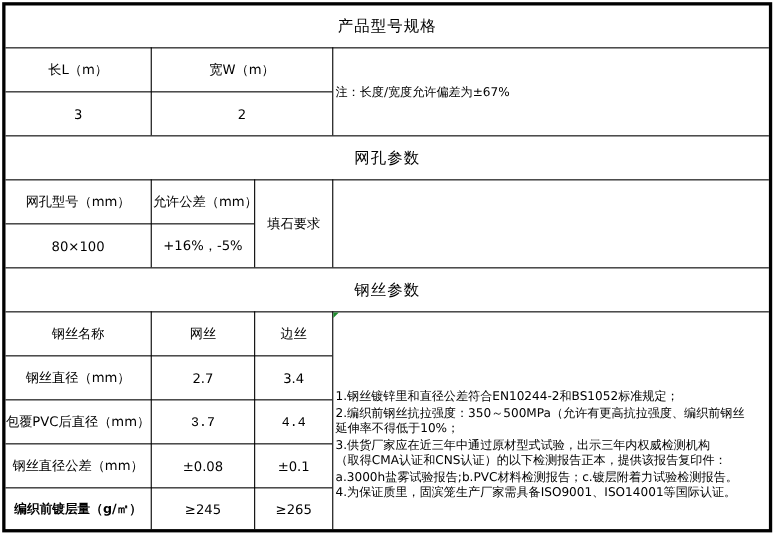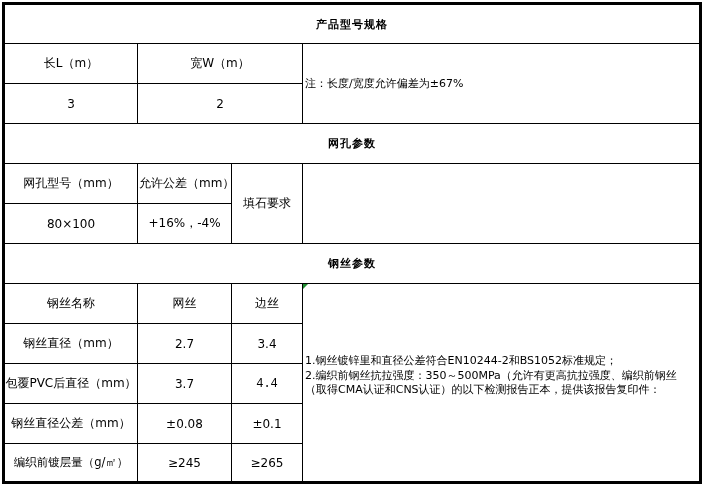--- a/index.html
+++ b/index.html
@@ -5,21 +5,21 @@
   html, body { margin: 0; padding: 0; background: #ffffff; }
   body { width: 703px; height: 485px; position: relative; overflow: hidden;
          font-family: "DejaVu Sans", "Liberation Sans", sans-serif; color: #000; }
   .sheet { position: absolute; left: 2px; top: 2px; width: 700px; height: 482px;
            box-sizing: border-box; border: 3px solid #000; border-bottom-width: 3px; }
   .cell { position: absolute; box-sizing: border-box; display: flex;
           align-items: center; justify-content: center; font-size: 12px;
           white-space: nowrap; }
   .hl { position: absolute; height: 1px; background: #000; }
   .vl { position: absolute; width: 1px; background: #000; }
-  .section { font-weight: bold; font-size: 11px; letter-spacing: 1px; }
+  .section { font-weight: normal; font-size: 14px; letter-spacing: 1px; }
   .note { justify-content: flex-start; padding-left: 2px; font-size: 11px; }
   .notes-block { position: absolute; box-sizing: border-box; font-size: 11px;
                  line-height: 14.5px; padding-left: 2px; white-space: normal; margin-top: 30px; }
   .notes-block div { white-space: nowrap; }
   .tri { position: absolute; width: 0; height: 0; border-top: 5px solid #1e8c2e;
          border-right: 5px solid transparent; }
 </style>
 </head>
 <body>
 
@@ -50,43 +50,47 @@
 <div class="cell" style="left:5px; top:44px; width:132px; height:39px;">长L（m）</div>
 <div class="cell" style="left:138px; top:44px; width:164px; height:39px;">宽W（m）</div>
 <div class="cell" style="left:5px; top:84px; width:132px; height:39px;">3</div>
 <div class="cell" style="left:138px; top:84px; width:164px; height:39px;">2</div>
 <div class="cell note" style="left:303px; top:44px; width:396px; height:79px;">注：长度/宽度允许偏差为±67%</div>
 
 <div class="cell section" style="left:5px; top:124px; width:694px; height:39px;">网孔参数</div>
 <div class="cell" style="left:5px; top:164px; width:132px; height:39px;">网孔型号（mm）</div>
 <div class="cell" style="left:138px; top:164px; width:93px; height:39px; justify-content:flex-start; padding-left:1px;">允许公差（mm）</div>
 <div class="cell" style="left:5px; top:204px; width:132px; height:39px;">80×100</div>
-<div class="cell" style="left:138px; top:204px; width:93px; height:39px;">+16%，-4%</div>
+<div class="cell" style="left:138px; top:204px; width:93px; height:39px;">+16%，-5%</div>
 <div class="cell" style="left:232px; top:164px; width:70px; height:79px;">填石要求</div>
 <div class="cell" style="left:303px; top:164px; width:396px; height:79px;"></div>
 
 <div class="cell section" style="left:5px; top:244px; width:694px; height:39px;">钢丝参数</div>
 <div class="cell" style="left:5px; top:284px; width:132px; height:39px;">钢丝名称</div>
 <div class="cell" style="left:138px; top:284px; width:93px; height:39px;">网丝</div>
 <div class="cell" style="left:232px; top:284px; width:70px; height:39px;text-align:right;">边丝</div>
 <div class="tri" style="left:303px; top:284px;"></div>
 
 <div class="cell" style="left:5px; top:324px; width:132px; height:39px;">钢丝直径（mm）</div>
 <div class="cell" style="left:138px; top:324px; width:93px; height:39px;">2.7</div>
 <div class="cell" style="left:232px; top:324px; width:70px; height:39px;">3.4</div>
 
 <div class="cell" style="left:5px; top:364px; width:132px; height:39px;">包覆PVC后直径（mm）</div>
-<div class="cell" style="left:138px; top:364px; width:93px; height:39px;">3.7</div>
+<div class="cell" style="left:138px; top:364px; width:93px; height:39px;font-family:Liberation Mono, monospace;">3.7</div>
 <div class="cell" style="left:232px; top:364px; width:70px; height:39px;font-family:Liberation Mono, monospace;">4.4</div>
 
 <div class="cell" style="left:5px; top:404px; width:132px; height:39px;">钢丝直径公差（mm）</div>
 <div class="cell" style="left:138px; top:404px; width:93px; height:39px;">±0.08</div>
 <div class="cell" style="left:232px; top:404px; width:70px; height:39px;">±0.1</div>
 
-<div class="cell" style="left:5px; top:444px; width:132px; height:37px; font-size:11.5px;">编织前镀层量（g/㎡）</div>
+<div class="cell" style="left:5px; top:444px; width:132px; height:37px; font-size:11.5px;font-weight:bold;">编织前镀层量（g/㎡）</div>
 <div class="cell" style="left:138px; top:444px; width:93px; height:37px;">≥245</div>
 <div class="cell" style="left:232px; top:444px; width:70px; height:37px;">≥265</div>
 
 <div class="notes-block" style="left:303px; top:324px; width:396px; height:110px;">
   <div>1.钢丝镀锌里和直径公差符合EN10244-2和BS1052标准规定；</div>
   <div>2.编织前钢丝抗拉强度：350～500MPa（允许有更高抗拉强度、编织前钢丝</div>
+  <div>延伸率不得低于10%；</div>
+  <div>3.供货厂家应在近三年中通过原材型式试验，出示三年内权威检测机构</div>
   <div>（取得CMA认证和CNS认证）的以下检测报告正本，提供该报告复印件：</div>
+  <div>a.3000h盐雾试验报告;b.PVC材料检测报告；c.镀层附着力试验检测报告。</div>
+  <div>4.为保证质里，固滨笼生产厂家需具备ISO9001、ISO14001等国际认证。</div>
 </div>
 
 </body></html>

